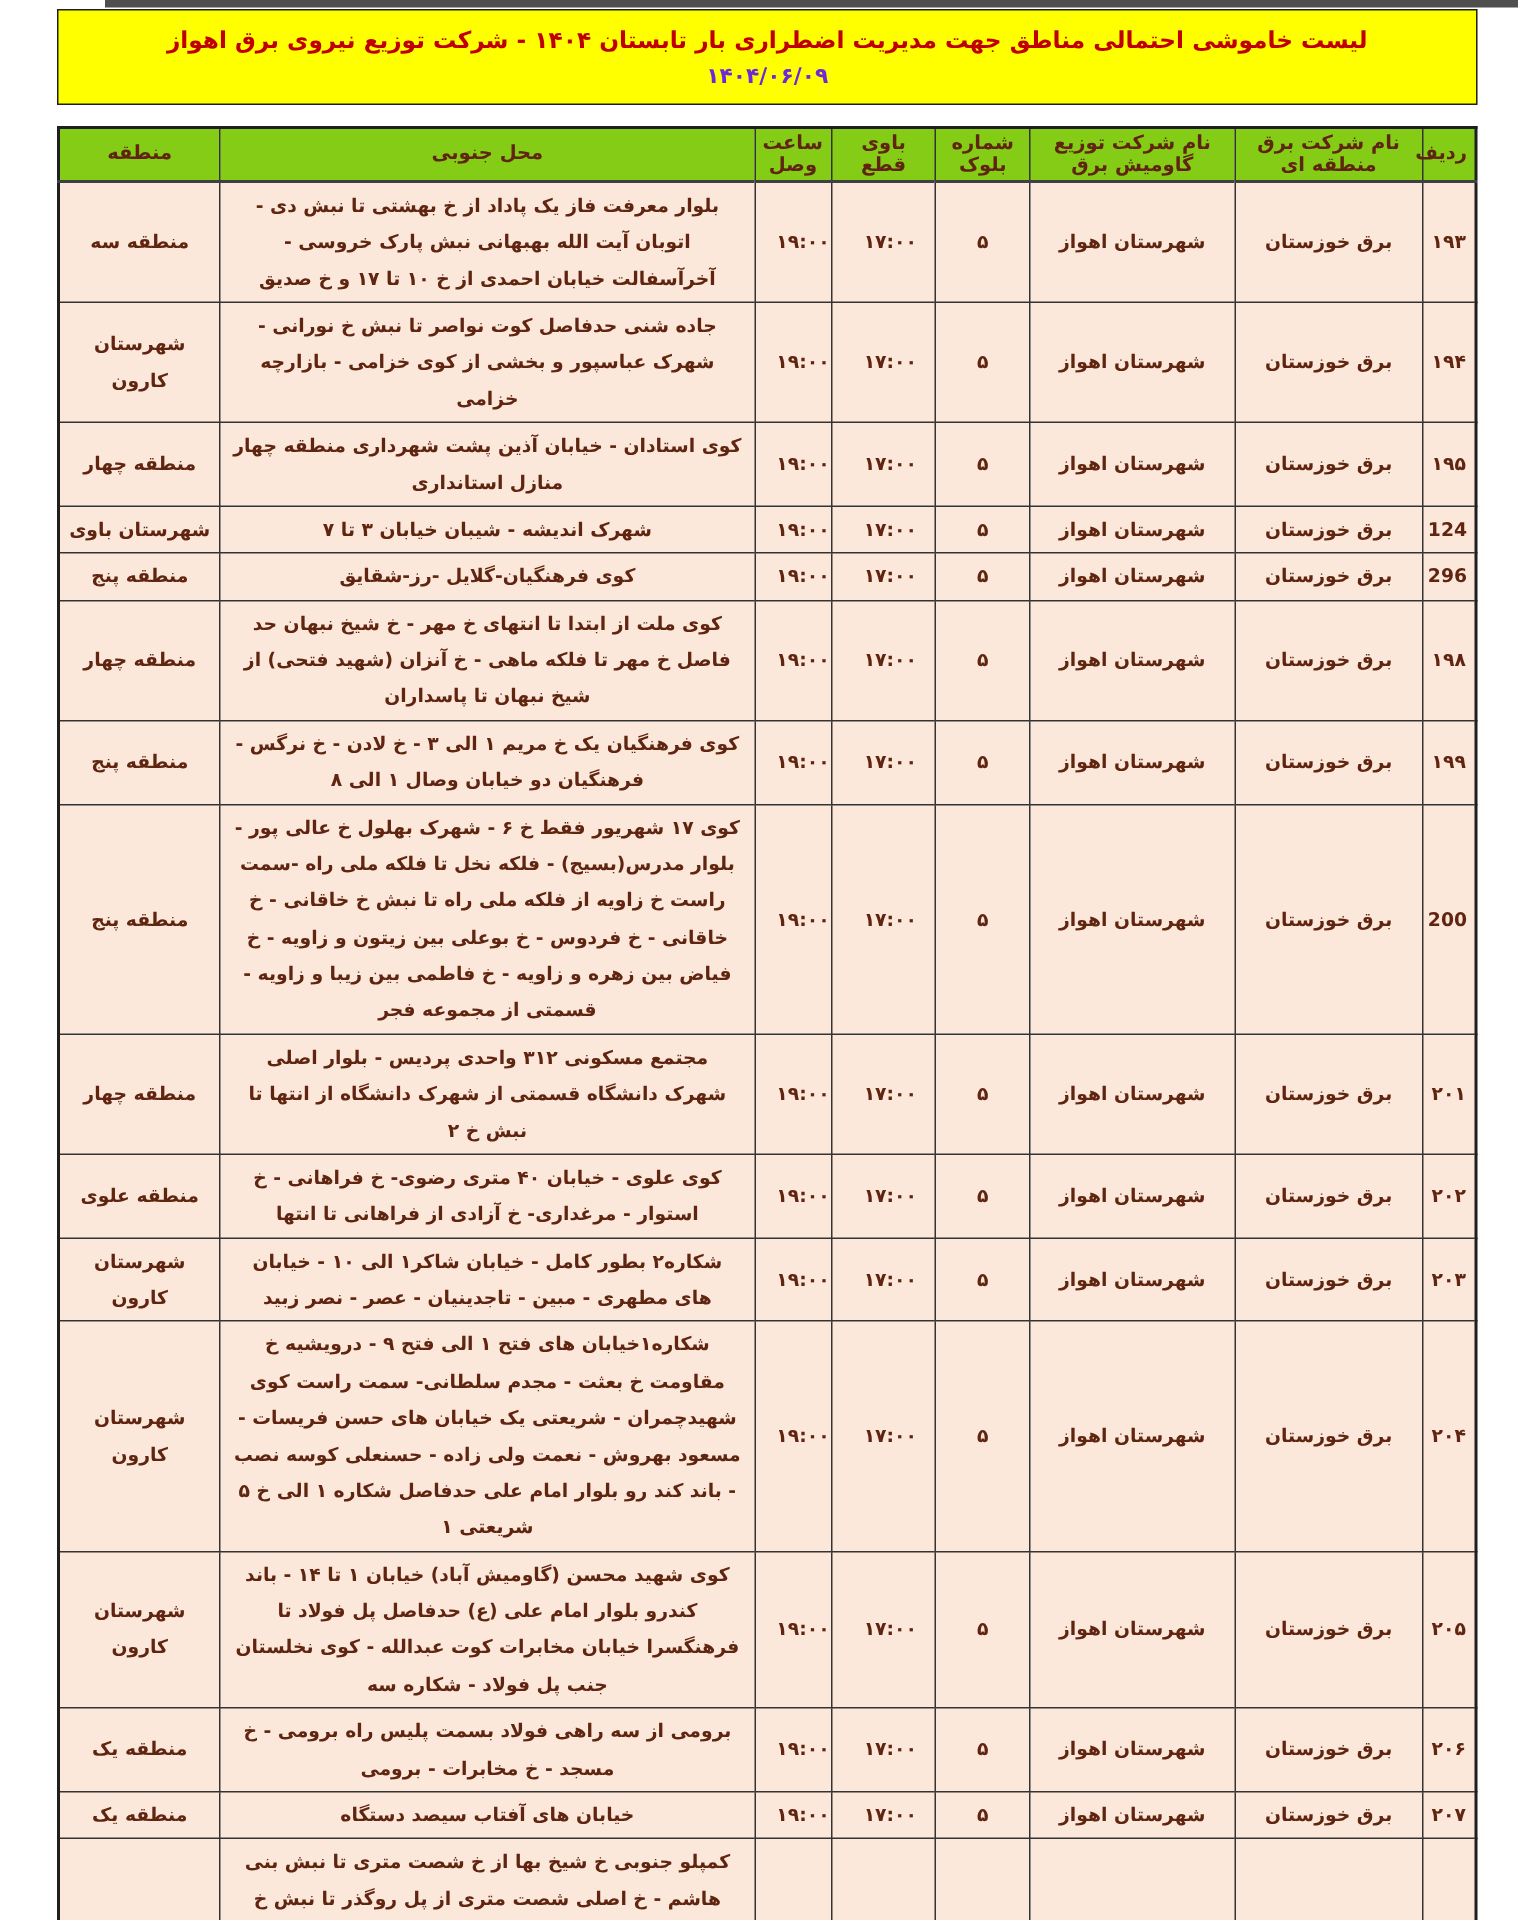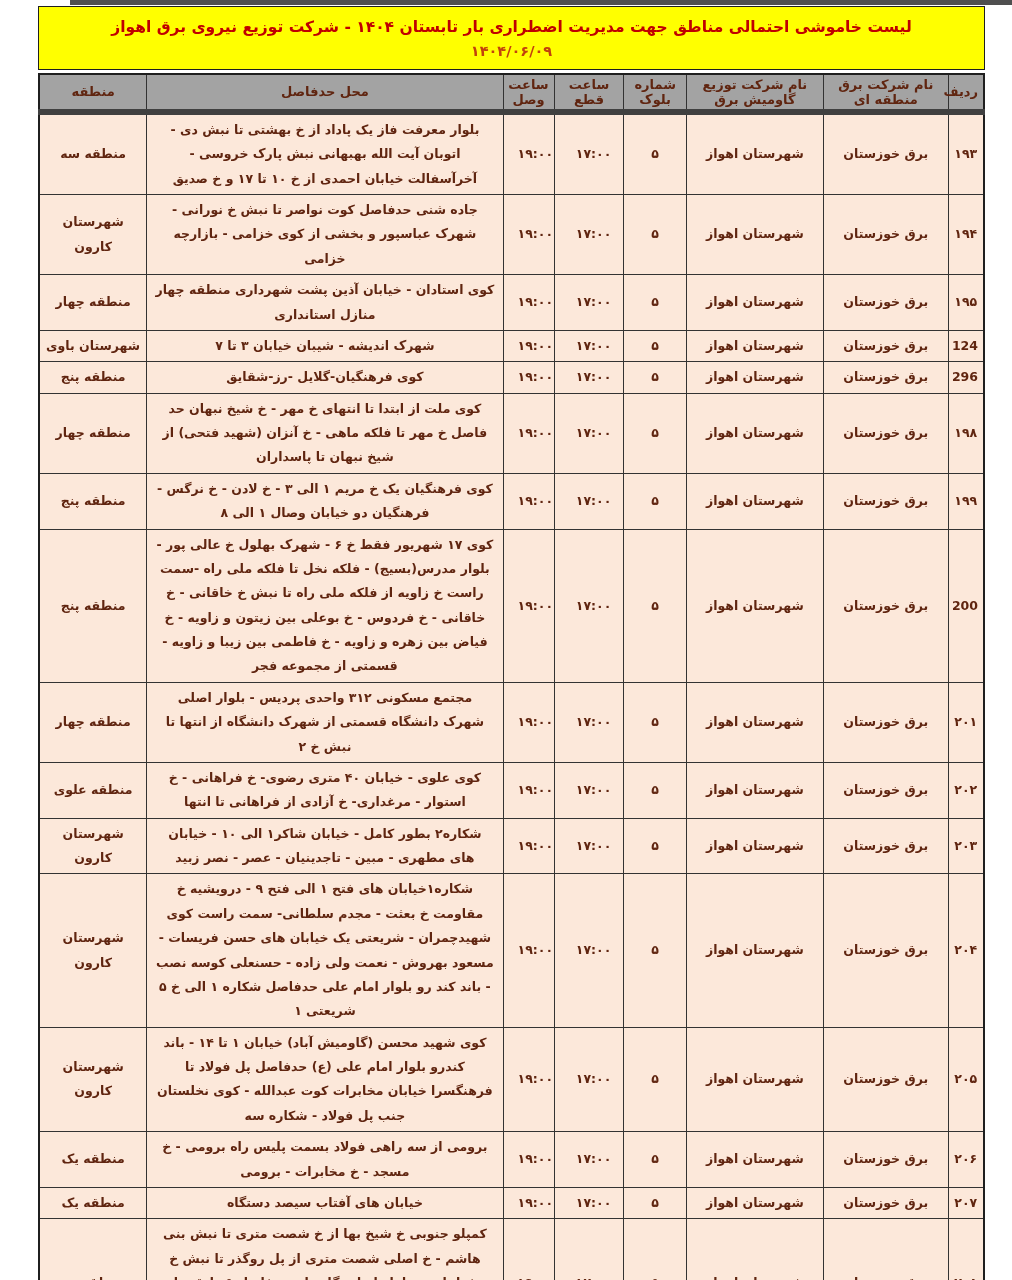--- a/index.html
+++ b/index.html
@@ -21,54 +21,54 @@
     position: absolute;
     top: 6px;
     right: 27px;
     width: 947px;
   }
   .title-band {
     background: #ffff00;
     border: 1px solid #1f1f1f;
     padding: 8px 10px 6px 10px;
     text-align: center;
-    margin-bottom: 3px;
+    margin-bottom: 14px;
   }
   .title-line1 {
     color: #c00000;
     font-weight: bold;
     font-size: 15.5px;
     line-height: 1.6;
   }
   .title-line2 {
-    color: #c2410c;
+    color: #6d28d9;
     font-weight: bold;
     font-size: 14.5px;
     line-height: 1.6;
     direction: ltr;
   }
   table.outage-table {
     width: 100%;
     border-collapse: collapse;
     border: 2px solid #1f1f1f;
     table-layout: fixed;
   }
   .outage-table th, .outage-table td {
     border: 1px solid #333333;
     text-align: center;
     vertical-align: middle;
     color: #602510;
     font-weight: bold;
     padding: 2px 5px;
   }
   .outage-table thead th {
-    background: #a3a3a3;
+    background: #84cc16;
     font-size: 13px;
     height: 27px;
-    border-bottom: 6px solid #404040;
+    border-bottom: 2px solid #404040;
   }
   .outage-table tbody td {
     background: #fce8da;
     font-size: 12.5px;
     line-height: 1.95;
   }
   td.cell-location { padding: 3px 8px; }
   td.cell-time { direction: ltr; padding-left: 14px; }
   col.c-radif    { width: 3.8%; }
   col.c-regional { width: 13.2%; }
@@ -101,23 +101,23 @@
         <col class="c-recon">
         <col class="c-loc">
         <col class="c-area">
     </colgroup>
     <thead>
       <tr>
         <th>ردیف</th>
         <th>نام شرکت برق منطقه ای</th>
         <th>نام شرکت توزیع گاومیش برق</th>
         <th>شماره بلوک</th>
-        <th>ساعت قطع</th>
+        <th>باوی قطع</th>
         <th>ساعت وصل</th>
-        <th>محل حدفاصل</th>
+        <th>محل جنوبی</th>
         <th>منطقه</th>
       </tr>
     </thead>
     <tbody>
         <tr>
     <td class="cell-radif">۱۹۳</td>
     <td class="cell-regional">برق خوزستان</td>
     <td class="cell-dist">شهرستان اهواز</td>
     <td class="cell-block">۵</td>
     <td class="cell-time">۱۷:۰۰</td>

